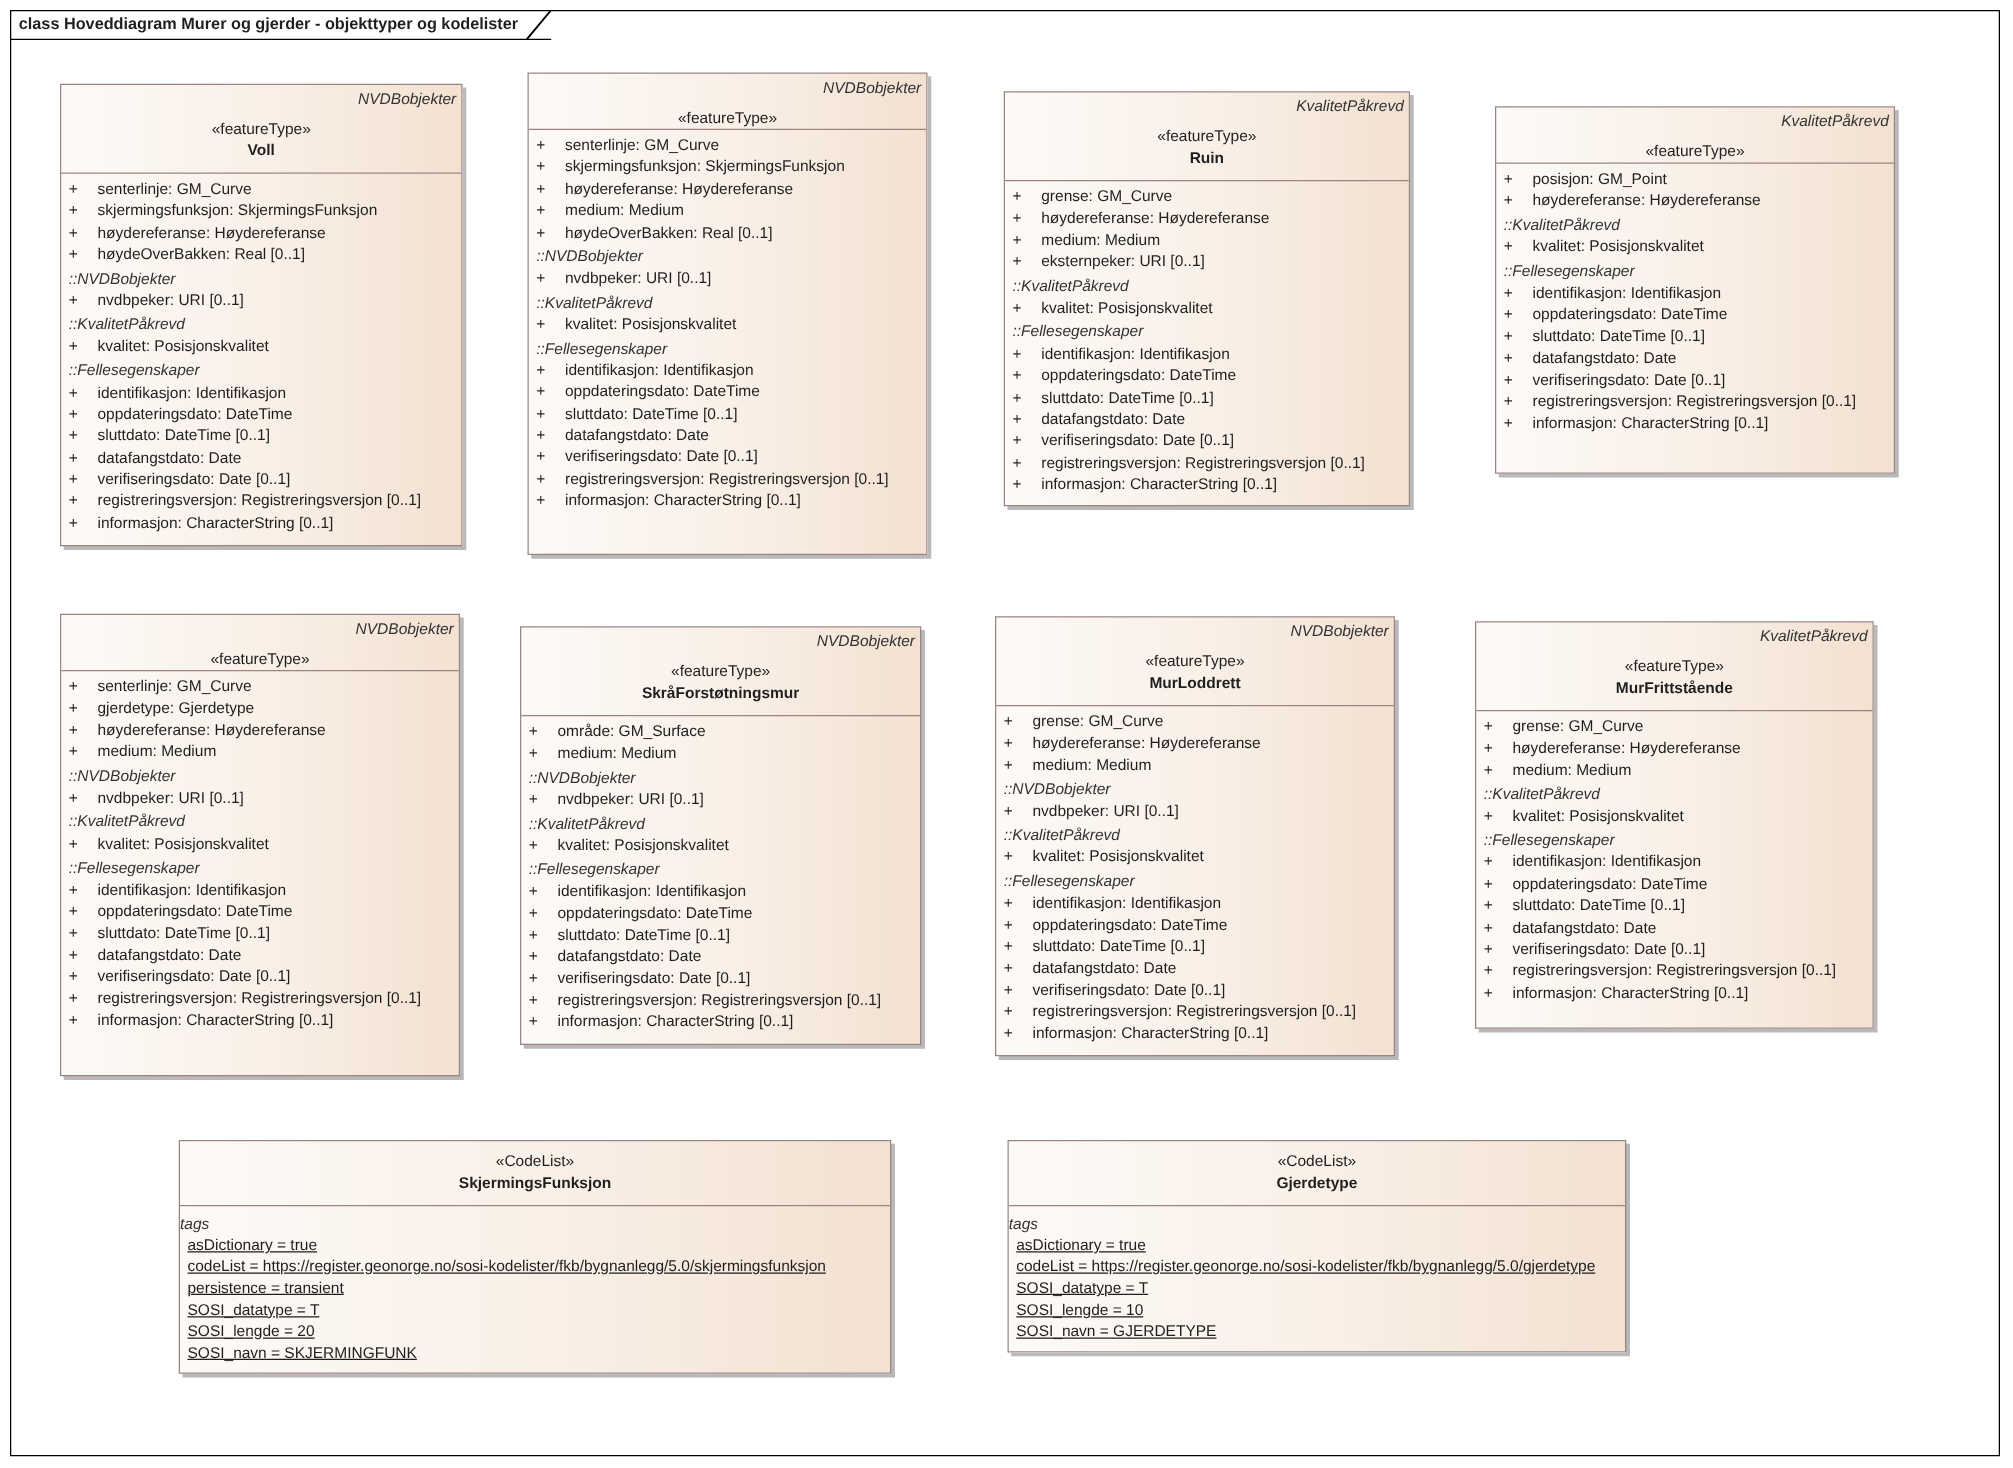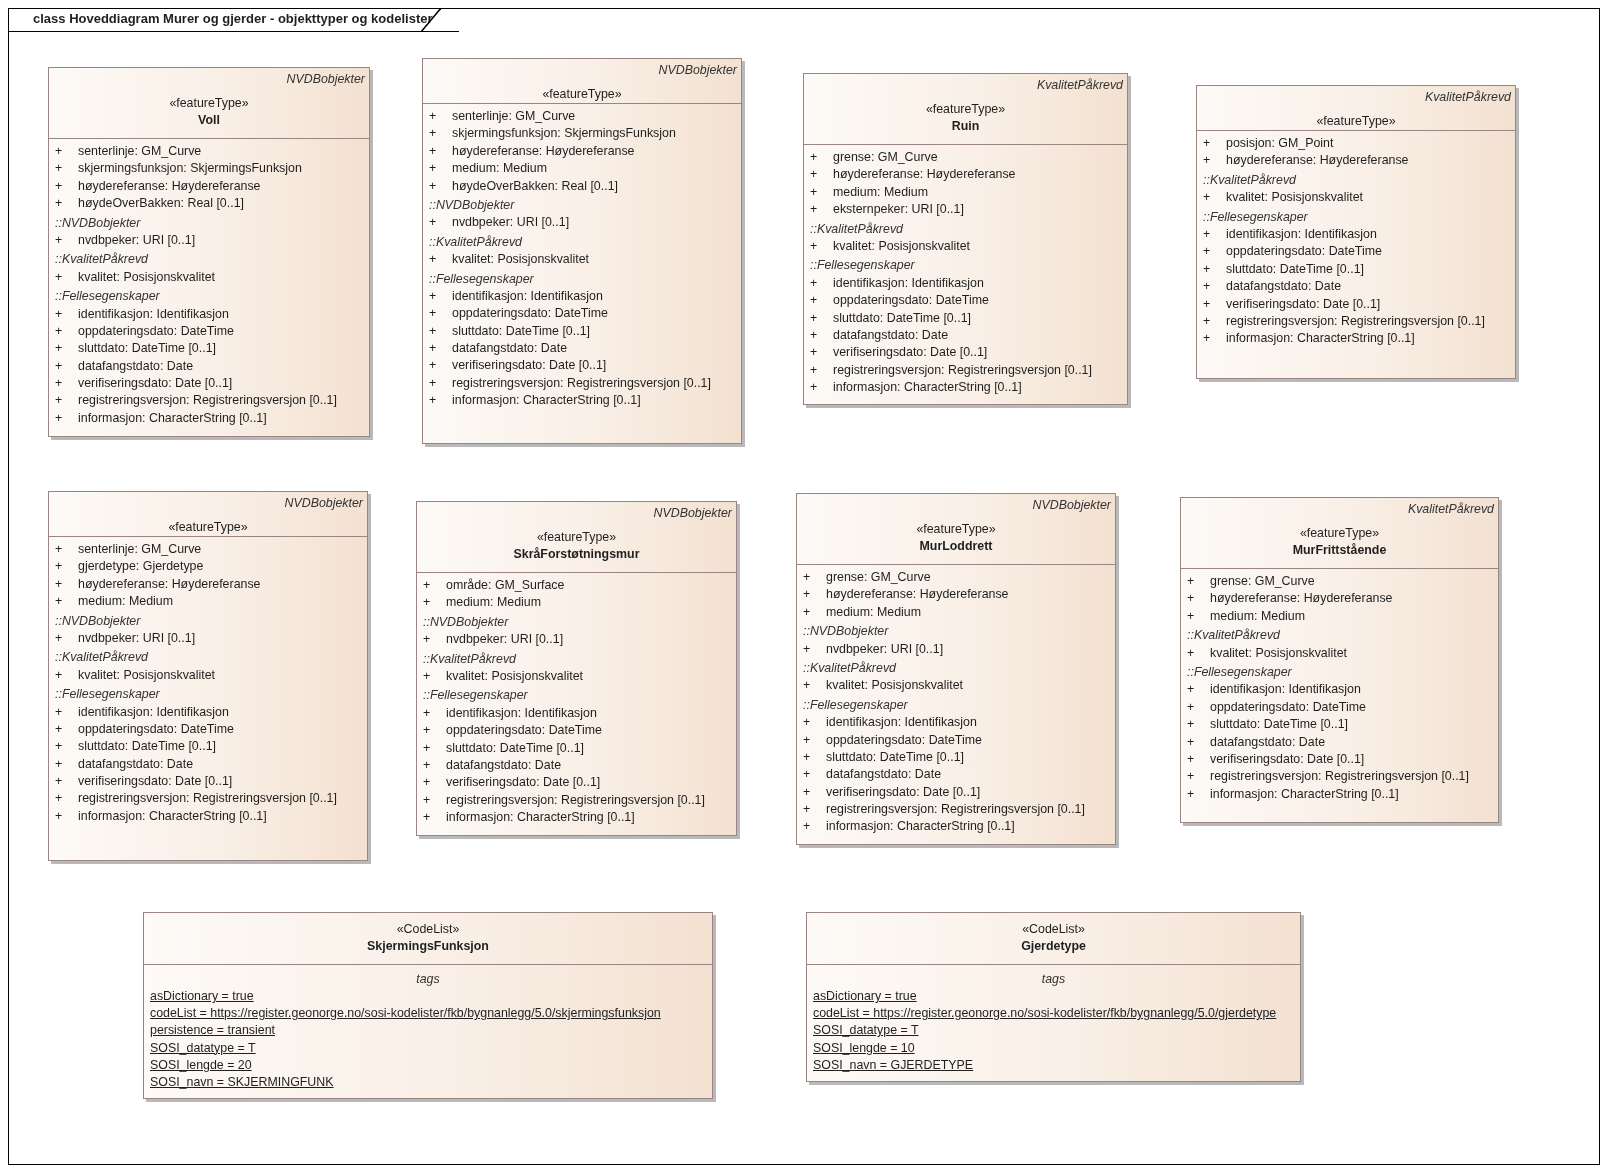--- a/index.html
+++ b/index.html
@@ -1,38 +1,38 @@
 <!DOCTYPE html>
 <html><head>
 <meta charset="utf-8">
 <style>
   html, body { margin:0; padding:0; background:#ffffff; }
   body { width:1610px; height:1174px; position:relative; overflow:hidden;
          font-family:"Liberation Sans", "DejaVu Sans", sans-serif; color:#1f1f1f; }
   .frame { position:absolute; left:8px; top:8px; width:1592px; height:1157px;
            border:1.5px solid #000; box-sizing:border-box; }
   .frame-tab { position:absolute; left:8px; top:8px; height:24px; box-sizing:border-box;
-               border-right:none; border-bottom:1.5px solid #000; padding:3px 26px 0 25px;
+               border-right:none; border-bottom:1.5px solid #000; padding:3px 26px 0 7px;
                font-size:13px; font-weight:bold; white-space:nowrap; }
   .frame-tab-diag { position:absolute; top:8px; width:20px; height:24px; }
   .cls { position:absolute; box-sizing:border-box; border:1px solid #9b8583;
          background:linear-gradient(90deg, #fdfaf7 0%, #f9efe6 55%, #f3e1d1 100%);
          box-shadow:3px 3px 0 #b9b9b9; font-size:12.4px; }
   .hdr { position:relative; border-bottom:1px solid #9b8583; text-align:center; }
   .hdr .pkg { position:absolute; right:4px; top:4px; font-style:italic; color:#333; font-size:12.4px; white-space:nowrap; }
   .hdr .st { display:block; padding-top:27px; line-height:17px; }
   .hdr .nm { display:block; font-weight:bold; line-height:17px; padding-bottom:9px; }
   .body { padding:4px 0 4px 6px; }
   .attr { height:17.4px; line-height:17.4px; white-space:nowrap; }
   .attr .vis { display:inline-block; width:23px; }
   .grp { height:19.4px; line-height:20px; font-style:italic; color:#333; white-space:nowrap; }
   .cl .hdr .st { padding-top:8px; }
   .cl .hdr .nm { padding-bottom:9px; }
   .cl .body { padding:5px 0 6px 6px; }
-  .cl .tags-title { text-align:center; font-style:italic; height:18px; line-height:18px; margin-left:-6px; color:#333; }
+  .cl .tags-title { text-align:left; font-style:italic; height:18px; line-height:18px; margin-left:-6px; color:#333; }
   .cl .tag { height:17.2px; line-height:17.2px; white-space:nowrap;text-decoration:underline; }
 </style>
 </head>
 <body>
 
 <div class="frame"></div>
 <div class="frame-tab" id="frame-tab">
   <span>class Hoveddiagram Murer og gjerder - objekttyper og kodelister</span>
 </div>
 <svg class="frame-tab-diag" id="frame-tab-diag" viewBox="0 0 20 24" style="left: 421px;">

